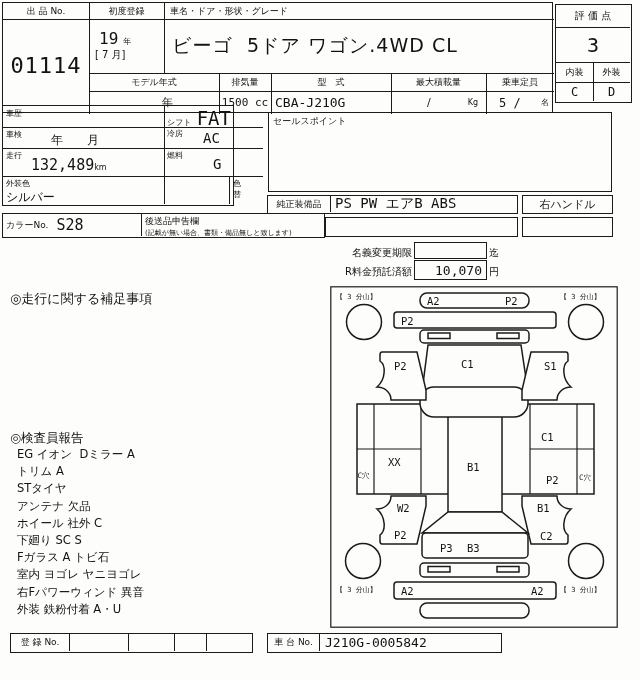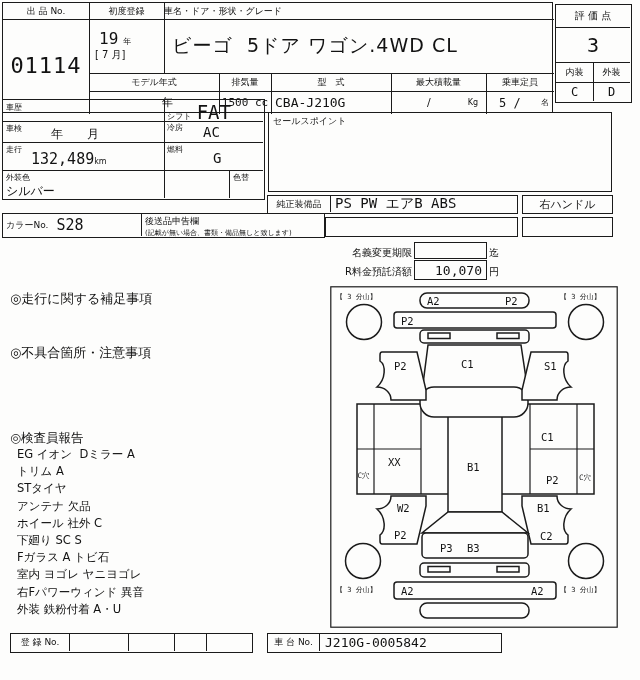--- a/index.html
+++ b/index.html
@@ -44,21 +44,21 @@
 
     <div class="abs ctr lbl" style="left:86px;top:0;width:75px;height:16px;">初度登録</div>
     <div class="abs" style="left:86px;top:16px;width:75px;height:54px;">
       <div style="padding:10px 0 0 10px;">
         <span class="mono" style="font-size:16px;">19</span>
         <span class="sm">年</span>
       </div>
       <div class="pre" style="padding-left:6px;font-size:10px;">[ 7 月]</div>
     </div>
 
-    <div class="abs vctr lbl" style="left:161px;top:0;width:390px;height:16px;">車名・ドア・形状・グレード</div>
+    <div class="abs vctr lbl" style="left:161px;top:0;width:390px;height:16px;padding-left:6px;">車名・ドア・形状・グレード</div>
     <div class="abs vctr pre" style="left:161px;top:16px;width:390px;height:54px;padding-left:8px;font-size:19px;letter-spacing:1px;">ビーゴ  5ドア ワゴン.4WD CL</div>
 
     <div class="abs ctr lbl" style="left:86px;top:70px;width:130px;height:18px;">モデル年式</div>
     <div class="abs vctr" style="left:86px;top:88px;width:130px;height:23px;justify-content:flex-end;padding-right:46px;font-size:11px;">年</div>
 
     <div class="abs ctr lbl" style="left:216px;top:70px;width:52px;height:18px;text-align:right;">排気量</div>
     <div class="abs ctr mono" style="left:216px;top:88px;width:52px;height:23px;font-size:11px;">1500 cc</div>
 
     <div class="abs ctr lbl" style="left:268px;top:70px;width:120px;height:18px;">型　式</div>
     <div class="abs vctr mono" style="left:268px;top:88px;width:120px;height:23px;padding-left:4px;font-size:13px;">CBA-J210G</div>
@@ -82,21 +82,21 @@
     <div class="hl" style="left:0;top:77px;width:74px;"></div>
     <div class="vl" style="left:37px;top:57px;height:39px;"></div>
     <div class="abs ctr" style="left:0;top:0;width:74px;height:22px;font-size:10px;">評 価 点</div>
     <div class="abs ctr mono" style="left:0;top:22px;width:74px;height:35px;font-size:20px;">3</div>
     <div class="abs ctr lbl" style="left:0;top:57px;width:37px;height:20px;">内装</div>
     <div class="abs ctr lbl" style="left:37px;top:57px;width:37px;height:20px;">外装</div>
     <div class="abs ctr mono" style="left:0;top:77px;width:37px;height:19px;font-size:12px;">C</div>
     <div class="abs ctr mono" style="left:37px;top:77px;width:37px;height:19px;font-size:12px;">D</div>
   </div>
 
-  <div class="bx" style="left:2px;top:99px;width:263px;height:101px;">
+  <div class="bx" style="left:2px;top:105px;width:232px;height:101px;">
     <div class="vl" style="left:161px;top:0;height:98px;"></div>
     <div class="hl" style="left:0;top:21px;width:260px;"></div>
     <div class="hl" style="left:0;top:42px;width:260px;"></div>
     <div class="hl" style="left:0;top:70px;width:260px;"></div>
     <div class="vl" style="left:226px;top:70px;height:28px;"></div>
 
     <div class="abs sm" style="left:3px;top:2px;">車歴</div>
 
     <div class="abs" style="left:164px;top:1px;">
       <span class="sm">シフト</span>
@@ -150,21 +150,20 @@
 
   <div class="abs" style="left:330px;top:246px;width:82px;text-align:right;font-size:10px;">名義変更期限</div>
   <div class="bx" style="left:414px;top:242px;width:73px;height:17px;"></div>
   <div class="abs" style="left:489px;top:246px;font-size:10px;">迄</div>
 
   <div class="abs" style="left:330px;top:265px;width:82px;text-align:right;font-size:10px;">R料金預託済額</div>
   <div class="bx vctr mono" style="left:414px;top:260px;width:73px;height:20px;justify-content:flex-end;padding-right:4px;font-size:13px;">10,070</div>
   <div class="abs" style="left:489px;top:265px;font-size:10px;">円</div>
 
   <div class="abs" style="left:10px;top:290px;font-size:13px;">◎走行に関する補足事項</div>
-  <div class="abs" style="left:10px;top:344px;font-size:13px;">◎不具合箇所・注意事項</div>
   <div class="abs" style="left:10px;top:430px;font-size:12.5px;">◎検査員報告</div>
 
   <div class="abs" style="left:17px;top:446px;">
     <div class="rpt">EG イオン  Dミラー A</div>
     <div class="rpt">トリム A</div>
     <div class="rpt">STタイヤ</div>
     <div class="rpt">アンテナ 欠品</div>
     <div class="rpt">ホイール 社外 C</div>
     <div class="rpt">下廻り SC S</div>
     <div class="rpt">Fガラス A トビ石</div>

